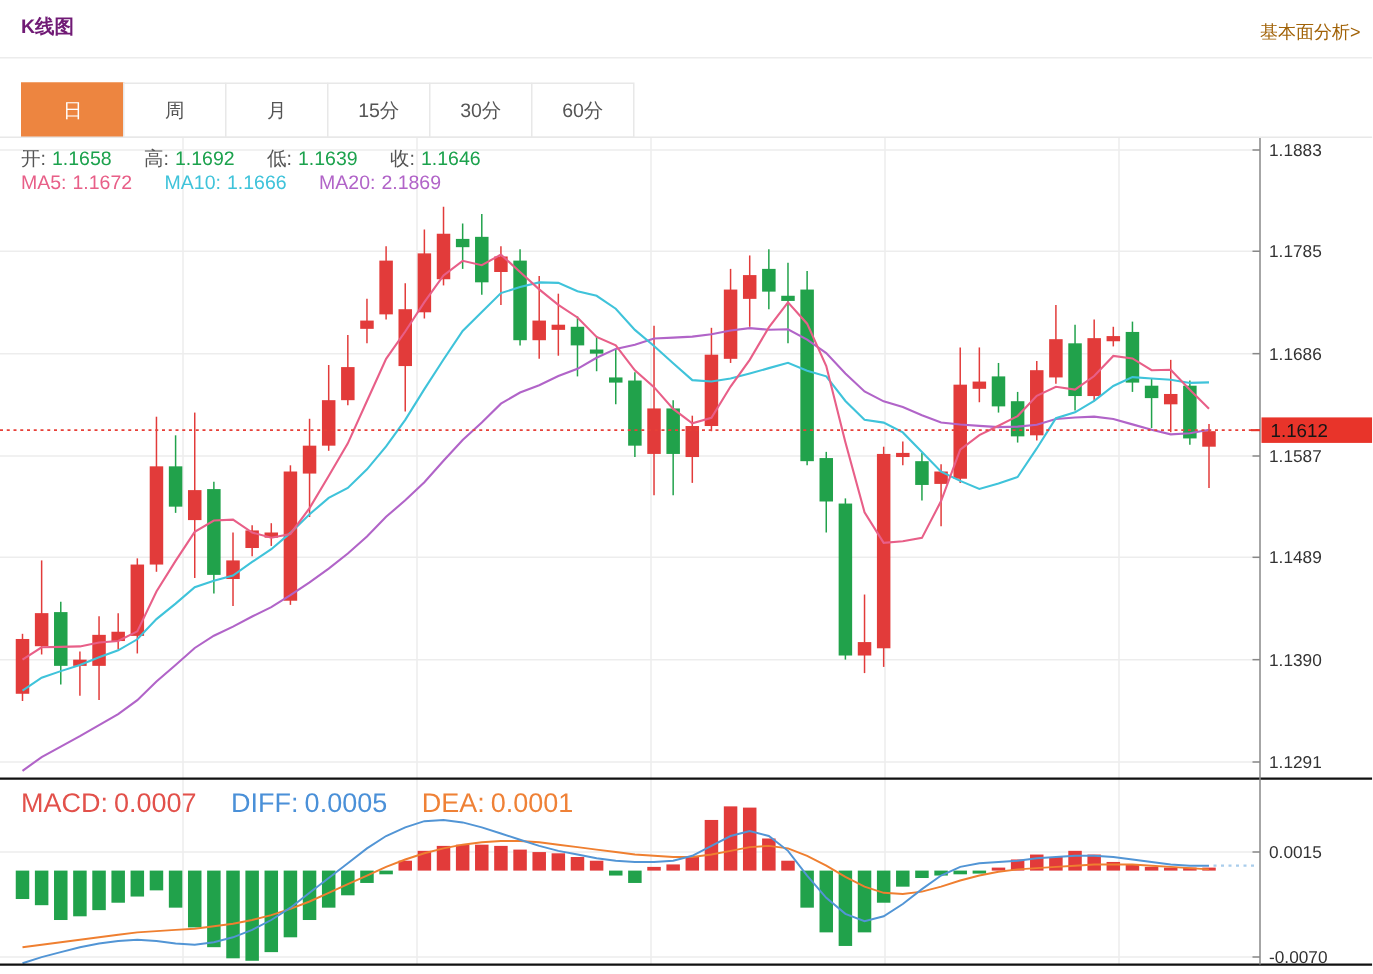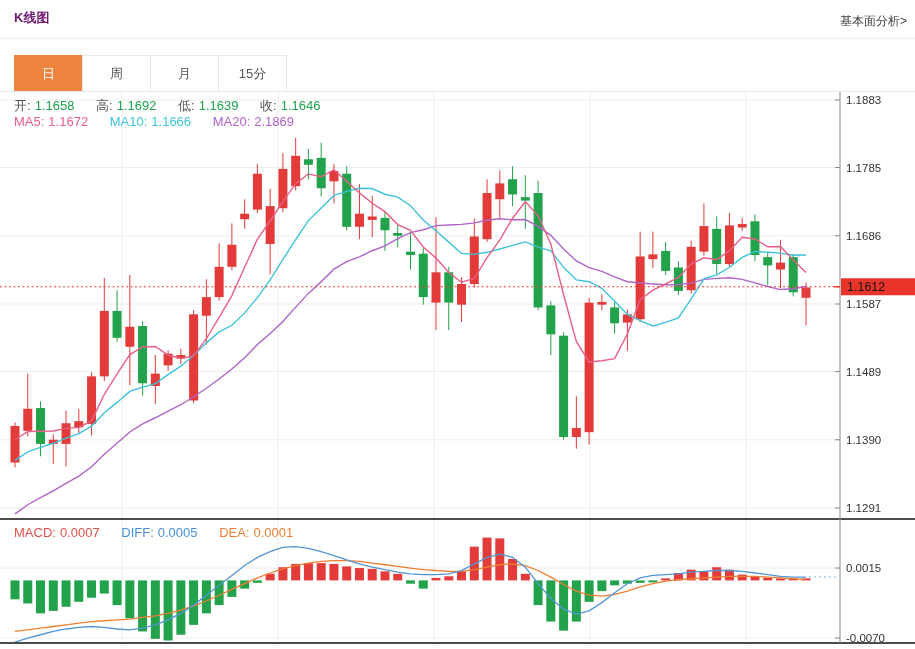--- a/index.html
+++ b/index.html
@@ -1,50 +1,52 @@
 <!DOCTYPE html>
 <html><head>
 <meta charset="utf-8">
 <style>
   html,body{margin:0;padding:0;background:#fff;}
   .page{position:relative;width:915px;height:649px;background:#fff;overflow:hidden;
         font-family:"Liberation Sans","DejaVu Sans",sans-serif;}
   .header-title{position:absolute;left:14px;top:9px;font-size:13px;font-weight:bold;color:#701a75;}
-  .header-link{position:absolute;right:8px;top:13px;font-size:12px;color:#404040;cursor:pointer;text-decoration:none;text-align:right;}
+  .header-link{position:absolute;right:8px;top:13px;font-size:12px;color:#a16207;cursor:pointer;text-decoration:none;text-align:right;}
   .header-divider{position:absolute;left:0;top:38px;width:915px;height:1px;background:#ececec;}
   .tabs{position:absolute;left:14px;top:55px;height:37px;display:flex;}
   .tab{width:69px;height:37px;box-sizing:border-box;border:1px solid #e8e8e8;margin-left:-1px;
        display:flex;align-items:center;justify-content:center;font-size:13px;color:#555;
        background:#fff;cursor:pointer;}
   .tab:first-child{margin-left:0;}
   .tab.active{background:#ed8540;border-color:#ed8540;color:#fff;}
   .tabs-baseline{position:absolute;left:0;top:91px;width:915px;height:1px;background:#e8e8e8;}
   .chart-wrap{position:absolute;left:0;top:92px;width:915px;height:557px;}
   .overlay-row{position:absolute;left:14px;font-size:13px;white-space:nowrap;z-index:3;}
   .ohlc-row{top:5px;}
   .ma-row{top:22px;}
-  .macd-row{top:433px;font-size:13px;}
+  .macd-row{top:433px;font-size:18px;}
   .overlay-row span{margin-right:4px;}
   .overlay-row .gap{margin-right:18px;}
   .lbl{color:#555;}
   svg text{font-family:"Liberation Sans","DejaVu Sans",sans-serif;}
 </style>
 </head>
 <body>
 
 <div class="page">
   <div class="header-title">K线图</div>
   <a class="header-link">基本面分析&gt;</a>
   <div class="header-divider"></div>
 
   <div class="tabs">
       <div class="tab active">日</div>
       <div class="tab">周</div>
       <div class="tab">月</div>
       <div class="tab">15分</div>
+      <div class="tab">30分</div>
+      <div class="tab">60分</div>
     </div>
   <div class="tabs-baseline"></div>
 
   <div class="chart-wrap">
     <div class="overlay-row ohlc-row">
       <span class="lbl">开:</span><span style="color:#1ca24d" class="gap">1.1658</span>
       <span class="lbl">高:</span><span style="color:#1ca24d" class="gap">1.1692</span>
       <span class="lbl">低:</span><span style="color:#1ca24d" class="gap">1.1639</span>
       <span class="lbl">收:</span><span style="color:#1ca24d">1.1646</span>
     </div>

